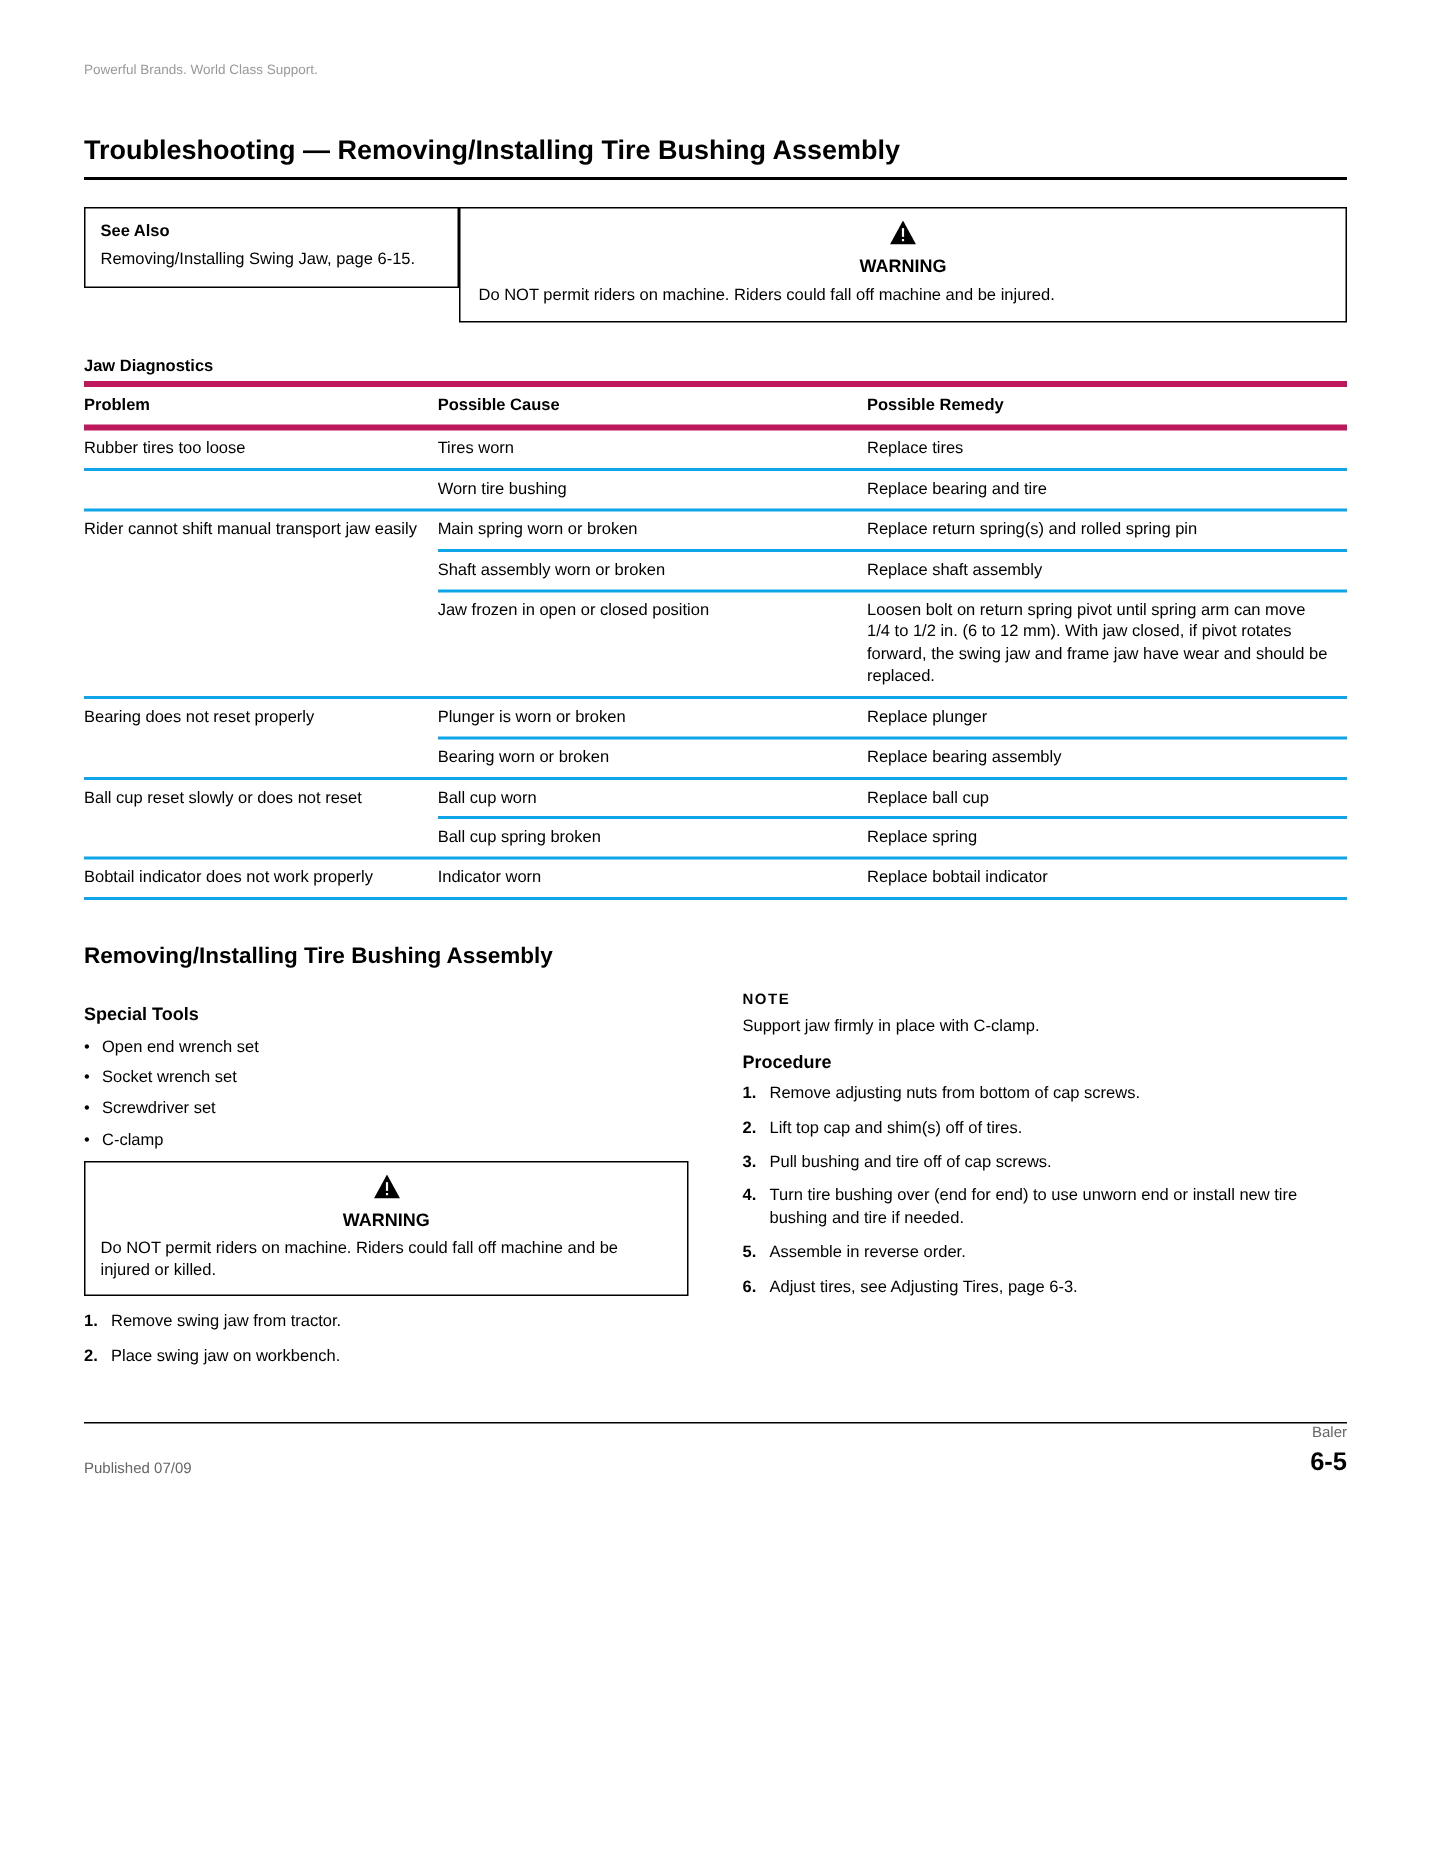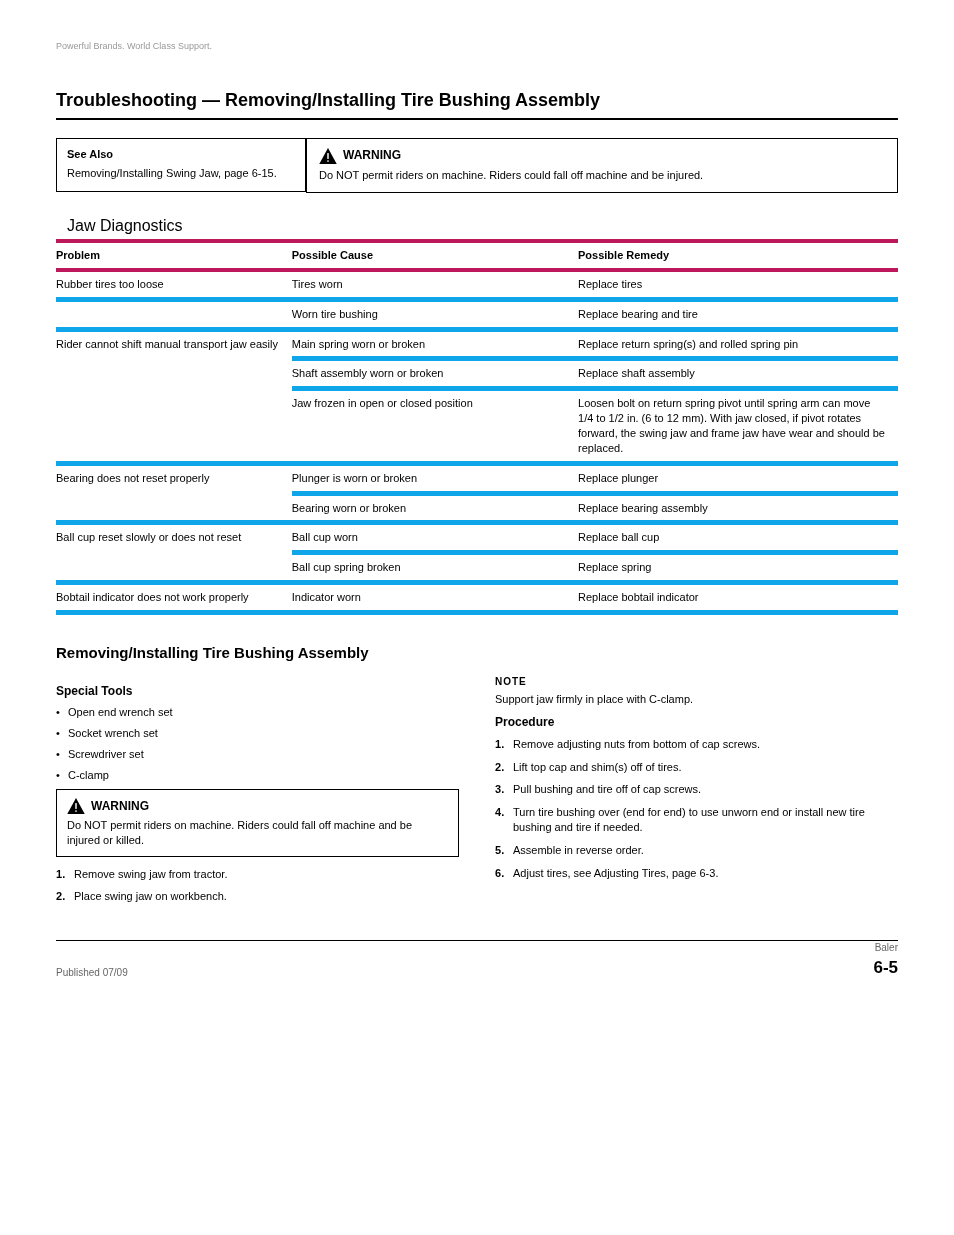--- a/index.html
+++ b/index.html
@@ -25,36 +25,36 @@
     padding: 8px 10px 10px 10px;
   }
   .see-also-title { font-weight: bold; font-size: 11px; margin-bottom: 4px; }
   .see-also-text { font-size: 11px; }
   .warning-box {
     border: 1px solid #000;
     flex: 1;
     padding: 8px 12px 10px 12px;
     position: relative;
   }
-  .warning-head { display: flex; align-items: center; gap: 6px; margin-bottom: 4px; }
+  .warning-head { display: flex; align-items: center; gap: 6px; margin-bottom: 4px; flex-direction: column; }
   .warning-label { font-weight: bold; font-size: 12px; }
   .warning-body { font-size: 11px; }
-  .diag-title { font-size: 16px; font-weight: normal; margin: 18px 0 2px 11px; }
+  .diag-title { font-size: 11px; font-weight: bold; margin: 18px 0 2px 0; }
   table.diag {
     width: 100%;
     border-collapse: collapse;
     font-size: 11px;
   }
   table.diag th { text-align: left; font-weight: bold; padding: 5px 12px 5px 0; vertical-align: top; }
   table.diag td { padding: 5px 12px 5px 0; vertical-align: top; }
   table.diag col.c1 { width: 28%; }
   table.diag col.c2 { width: 34%; }
   table.diag col.c3 { width: 38%; }
   .top-rule { border-top: 4px solid #be185d; }
-  .row-rule { border-top: 5px solid #0ea5e9; }
+  .row-rule { border-top: 2px solid #0ea5e9; }
 
   .remove-title { font-size: 15px; font-weight: bold; margin-top: 28px; margin-bottom: 12px; }
   .remove-wrap { display: flex; gap: 36px; }
   .remove-left { flex: 1; }
   .remove-right { flex: 1; }
   .subhead { font-size: 12px; font-weight: bold; margin-top: 8px; margin-bottom: 6px; }
   .bullets { list-style: none; padding-left: 0; }
   .bullets li { margin-bottom: 6px; padding-left: 12px; position: relative; font-size: 11px; }
   .bullets li::before { content: "•"; position: absolute; left: 0; }
   .steps { list-style: none; padding-left: 0; counter-reset: step; }

